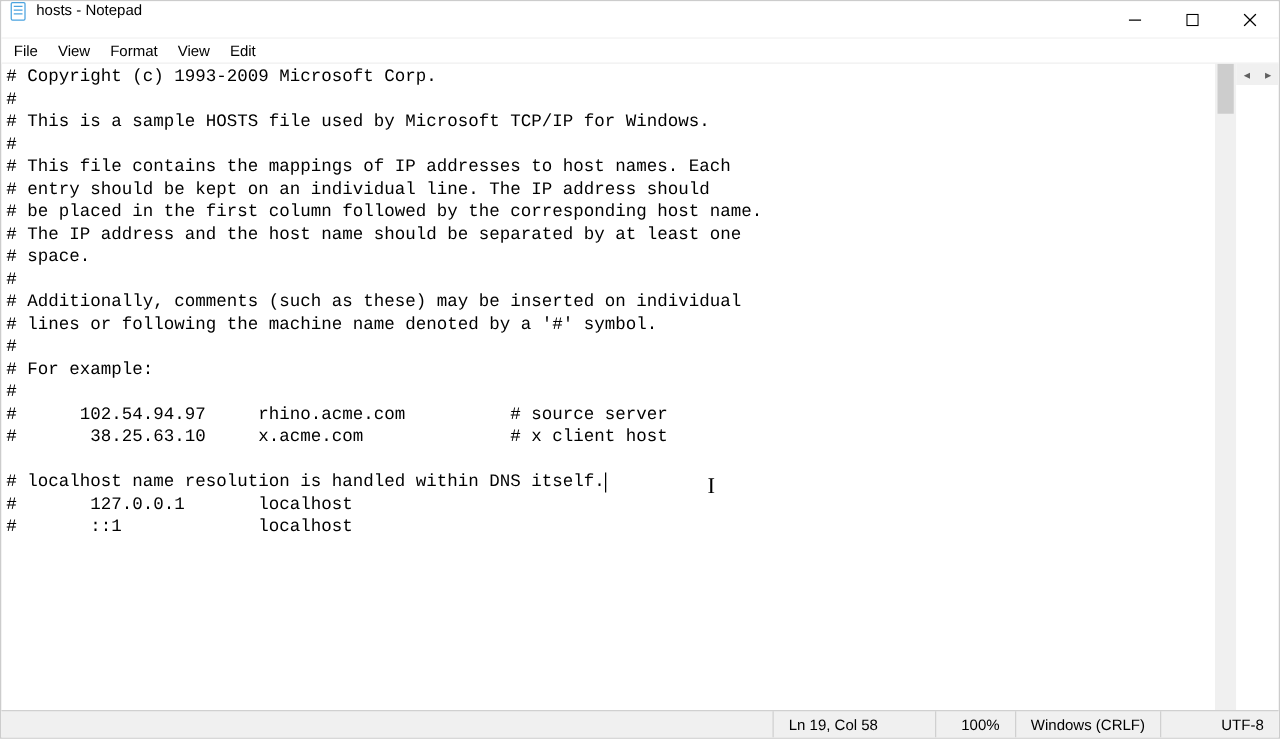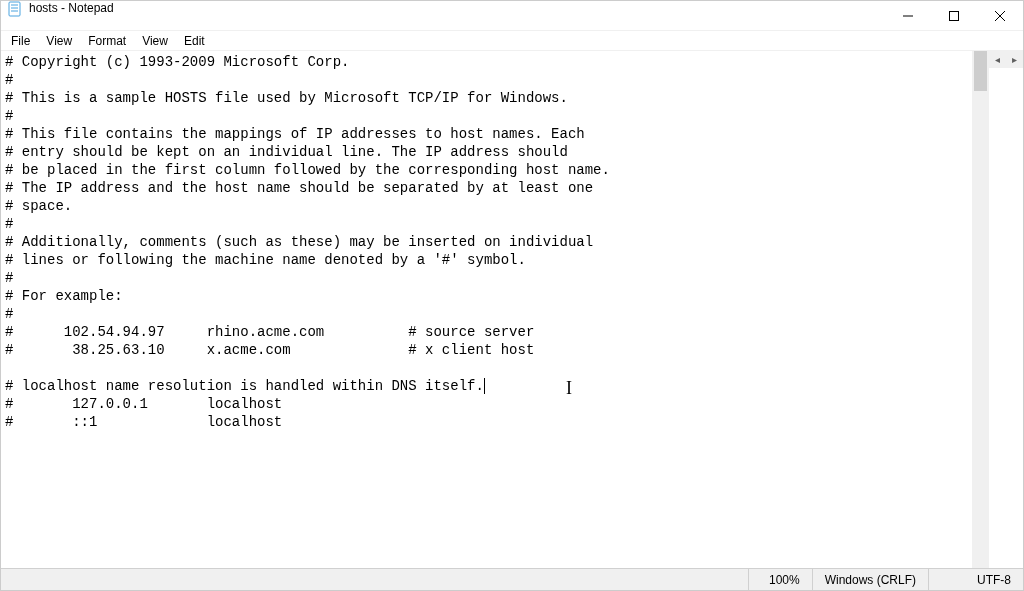--- a/index.html
+++ b/index.html
@@ -215,16 +215,17 @@
     </div><span class="ibeam" style="left:565px; top:328px;">I</span></div>
   <div class="hscroll">
     <div class="arrow">◂</div>
     <div class="track"></div>
     <div class="arrow">▸</div>
   </div>
 </div>
 
 <div class="statusbar">
   <div class="cell grow"></div>
+  <div class="cell pos">Ln 19, Col 58</div>
   <div class="cell zoom">100%</div>
   <div class="cell eol">Windows (CRLF)</div>
   <div class="cell enc">UTF-8</div>
 </div>
 
 </body></html>

